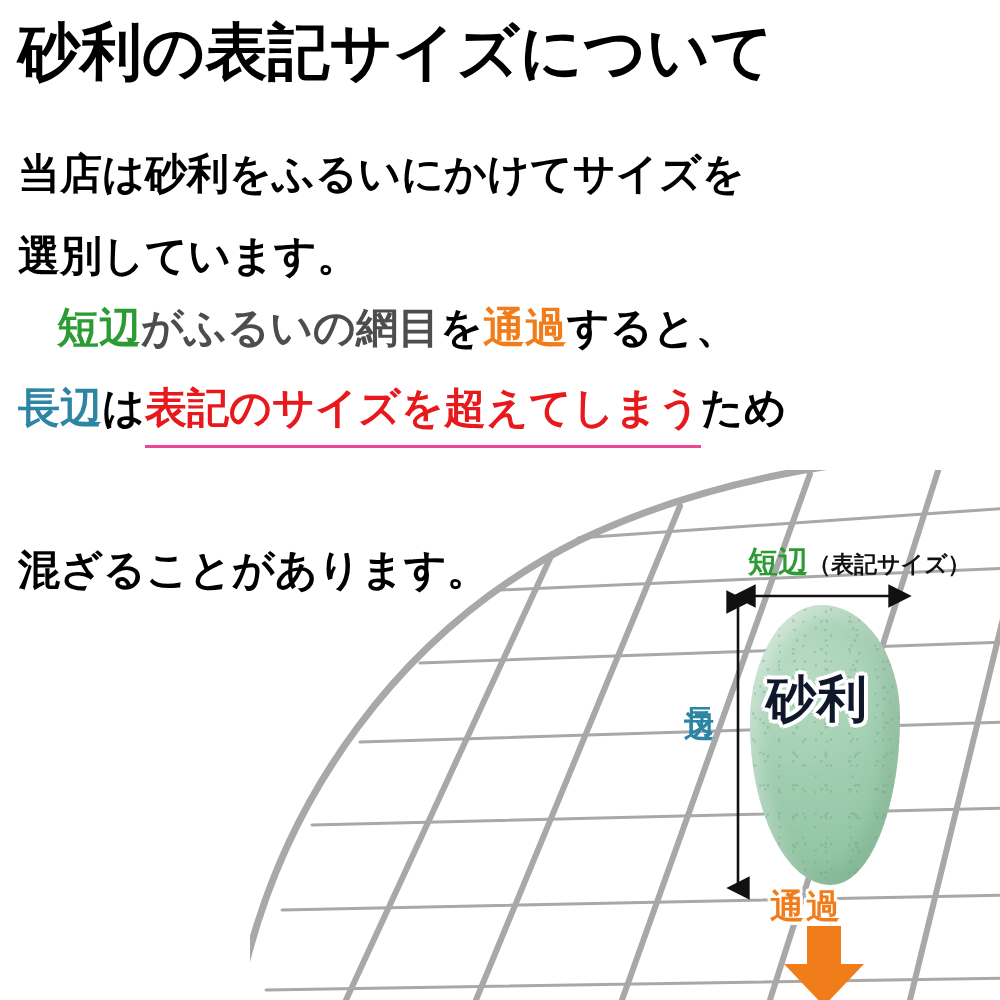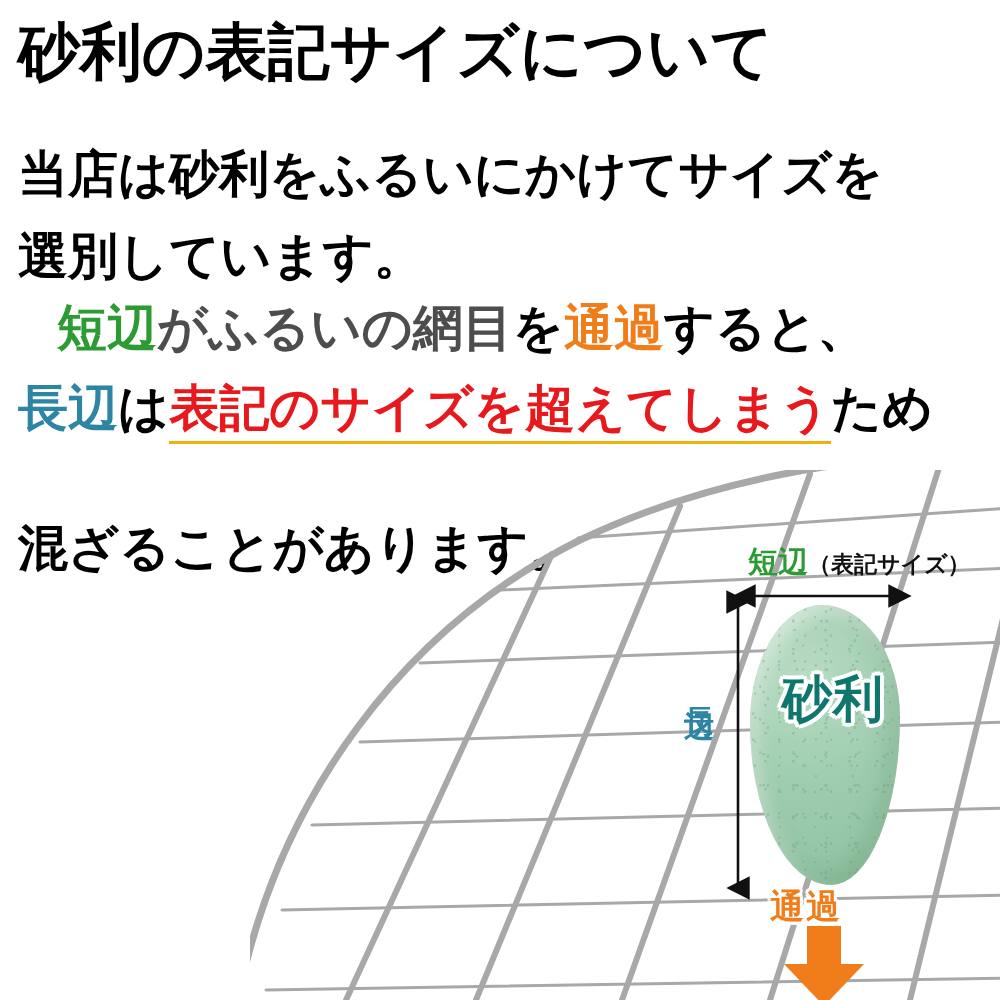--- a/index.html
+++ b/index.html
@@ -15,40 +15,39 @@
   
   .title{
     position:absolute;left:18px;top:16px;
     font-size:62px;line-height:72px;
     font-weight:bold;color:#000;
     letter-spacing:0px;
     white-space:nowrap;
   }
   .body-line{
     position:absolute;left:18px;
-    font-size:50px;line-height:56px;
+    font-size:42px;line-height:56px;
     font-weight:bold;color:#000;
     white-space:nowrap;
   }
   .l1{top:146px;}
   .l2{top:228px;}
   .l3{top:300px;margin-left:39px;}
   .l4{top:380px;}
   .l5{top:462px;}
-  .l6{top:520px;}
+  .l6{top:542px;}
 
   .c-green{color:#2d9b33;}
   .c-teal{color:#2c85a2;}
   .c-gray{color:#4d4d4d;}
   .c-orange{color:#f07d1a;}
   .u-red{
     color:#e8191c;
-    border-bottom:3px solid #eab308;
-    padding-bottom:1px;
-    font-family:Liberation Mono, monospace;
+    border-bottom:3px solid #ec4899;
+    padding-bottom:14px;
   }
 
   
   #diagram{
     position:absolute;left:250px;top:470px;
     width:750px;height:530px;
   }
   #mesh{position:absolute;left:0;top:0;width:750px;height:530px;}
 
   
@@ -74,23 +73,23 @@
       radial-gradient(circle at 44% 81%, #6d9a7c 0 1.2px, transparent 1.6px),
       radial-gradient(circle at 22% 69%, #6d9a7c 0 1.0px, transparent 1.4px),
       radial-gradient(circle at 86% 35%, #6d9a7c 0 1.0px, transparent 1.4px),
       radial-gradient(circle at 55% 58%, #6d9a7c 0 1.2px, transparent 1.6px);
     background-size:26px 26px,33px 33px,29px 29px,37px 37px,31px 31px,24px 24px,35px 35px,28px 28px;
   }
   .stone-label{
     position:absolute;
     left:516px;top:200px;
     width:118px;
-    text-align:right;
+    text-align:left;
     font-size:50px;line-height:58px;
-    font-weight:bold;color:#0f766e;
+    font-weight:bold;color:#0f172a;
     text-shadow:
       -3px -3px 0 #fff, 3px -3px 0 #fff,-3px 3px 0 #fff, 3px 3px 0 #fff,
       -4px 0 0 #fff, 4px 0 0 #fff, 0 -4px 0 #fff, 0 4px 0 #fff;
     letter-spacing:1px;
   }
 
   
   .lbl-tanpen{
     position:absolute;left:498px;top:72px;
     font-size:30px;font-weight:bold;white-space:nowrap;

